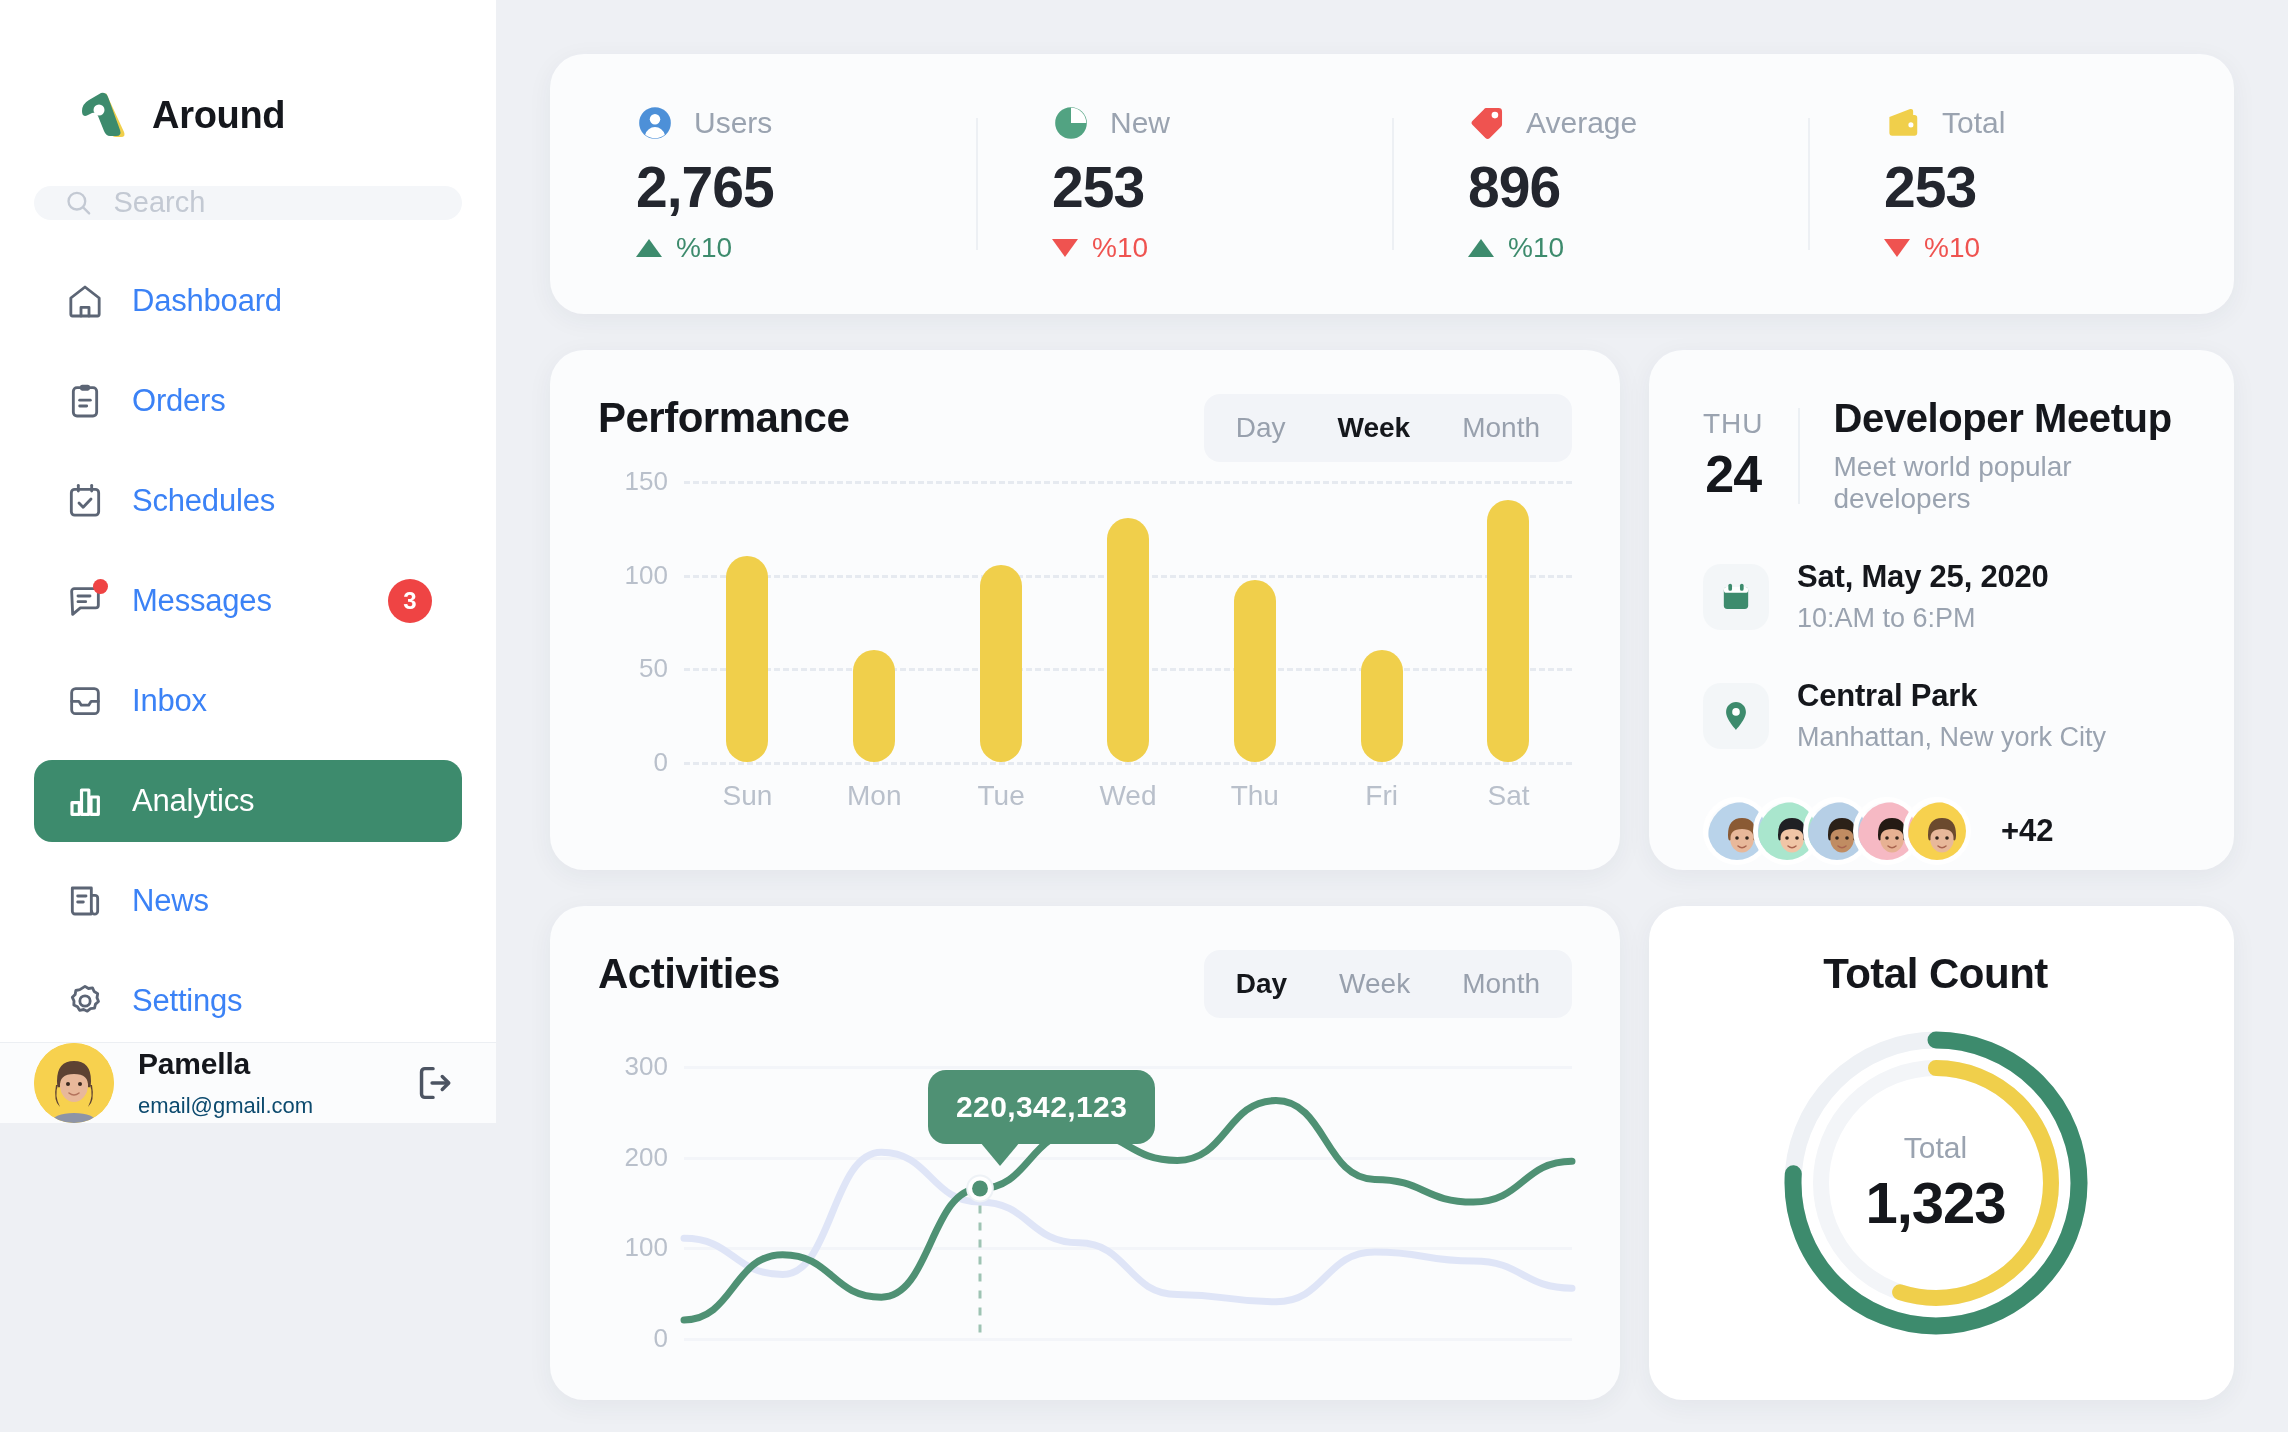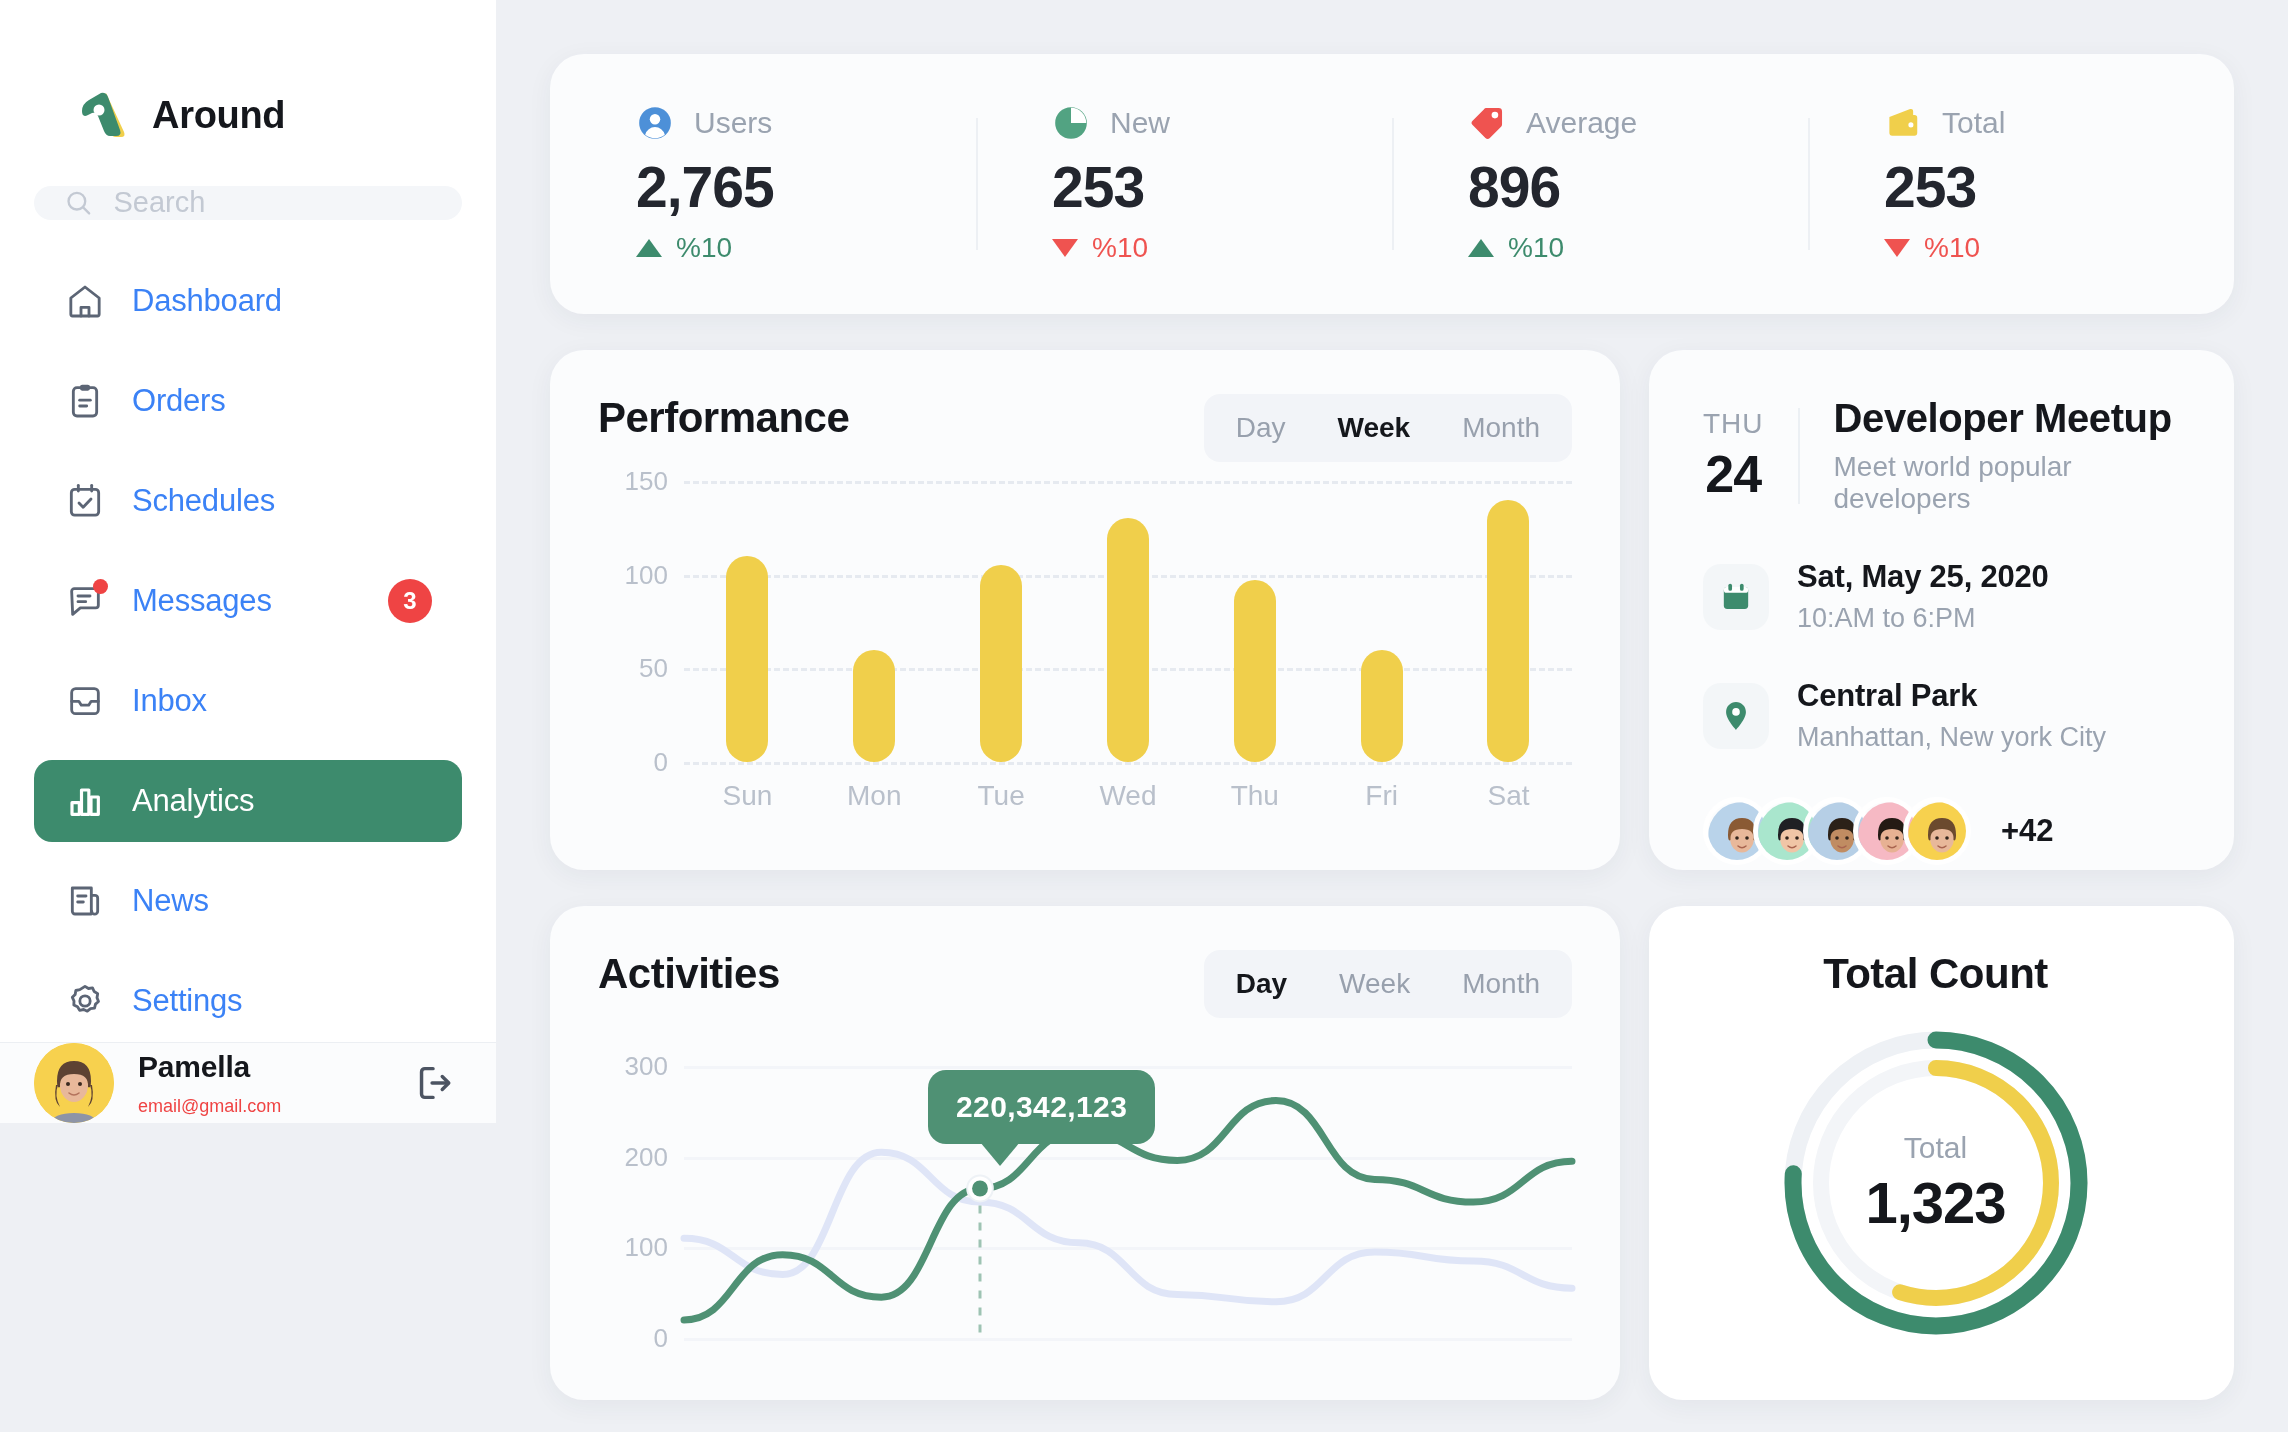--- a/index.html
+++ b/index.html
@@ -56,21 +56,21 @@
   .sidebar-footer {
     height:160px; border-top:1px solid #eceff3; background:#fbfcfd;
     display:flex; align-items:center; padding:0 34px; gap:24px;
   }
   .avatar-me {
     width:80px; height:80px; border-radius:50%; background:#f7d14e;
     flex-shrink:0; overflow:hidden; position:relative;
   }
   .me-text { flex:1; min-width:0; }
   .me-name { font-size:30px; font-weight:700; color:#15171c; letter-spacing:-0.2px; }
-  .me-mail { font-size:18px; color:#ef4444; margin-top:12px; }
+  .me-mail { font-size:22px; color:#0c4a6e; margin-top:12px; }
   .logout-btn { width:56px; height:56px; display:flex; align-items:center;
                 justify-content:center; cursor:pointer; flex-shrink:0; }
 
   
   .main { flex:1; padding:54px 54px 0 54px; display:flex; flex-direction:column; gap:36px;
           height:1432px; }
 
   .card { background:#fbfcfd; border-radius:34px; box-shadow:0 6px 26px rgba(40,55,80,.055); }
   .card-white { background:#ffffff; }
 

